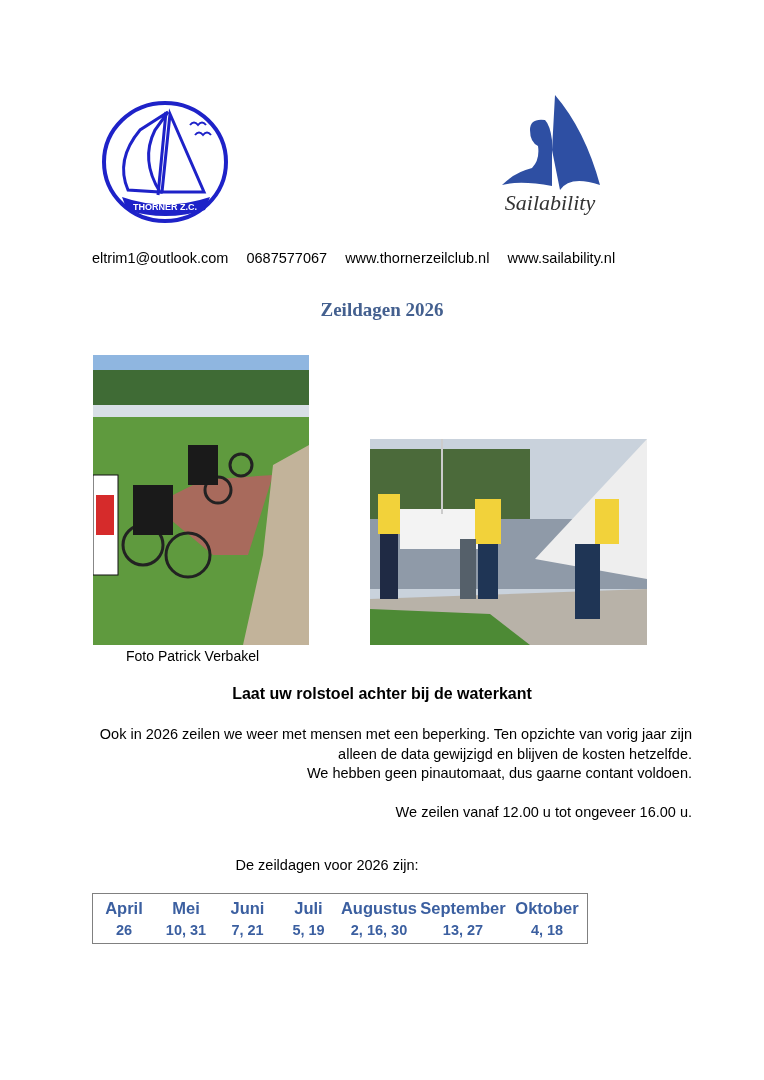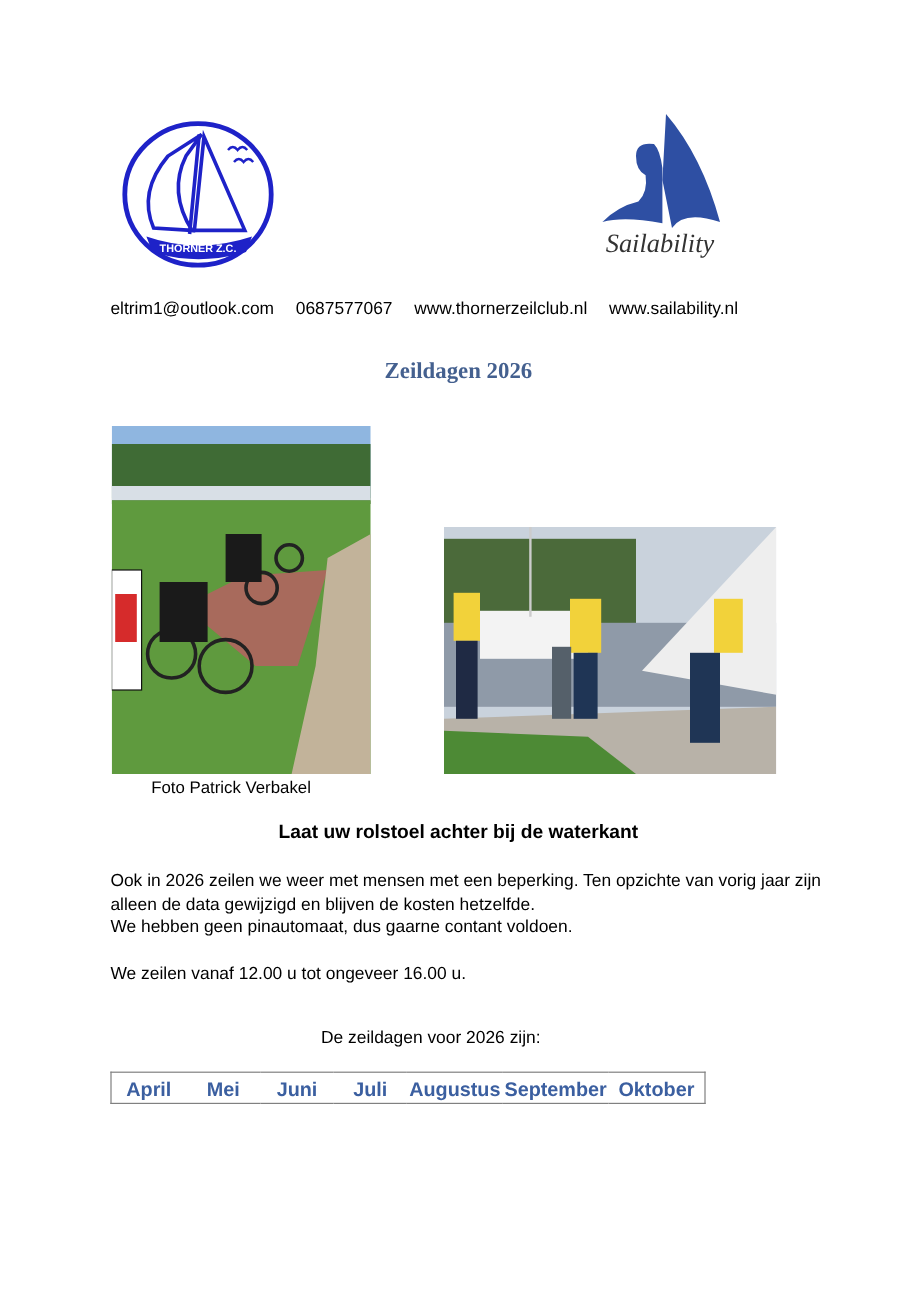--- a/index.html
+++ b/index.html
@@ -11,23 +11,23 @@
   .contact { left: 92px; top: 250px; font-size: 14.5px; white-space: nowrap; }
   .contact span { margin-right: 14px; text-align: right; }
   .title { left: 0; width: 764px; top: 299px; text-align: center;
            font-family: Liberation Serif, serif; font-weight: bold;
            font-size: 19px; color: #44608f; }
   .photo1 { left: 93px; top: 355px; width: 216px; height: 290px; overflow: hidden; }
   .photo2 { left: 370px; top: 439px; width: 277px; height: 206px; overflow: hidden; }
   .caption { left: 126px; top: 648px; font-size: 14px; }
   .subhead { left: 0; width: 764px; top: 685px; text-align: center; font-weight: bold; font-size: 16px; }
   .body-text { left: 92px; top: 725px; width: 600px; font-size: 14.5px; line-height: 19.5px; }
-  .body-text p { margin: 0; }
+  .body-text p { margin: 0; text-align: right; }
   .gap { height: 19.5px; }
-  .intro { left: 0; width: 654px; top: 857px; text-align: center; font-size: 14.5px; padding-left: 32px; }
+  .intro { left: 0; width: 654px; top: 857px; text-align: center; font-size: 14.5px; }
   .dates-table { left: 92px; top: 893px; border: 1.5px solid #808080; border-collapse: collapse; }
   .dates-table td { font-size: 16.5px; color: #3b5fa0; text-align: center; padding: 0; height: 22px; font-weight: bold; }
   .dates-table tr.months td { padding-top: 3px; }
   .dates-table tr.days td { font-size: 14.5px; padding-bottom: 2px; }
 </style>
 </head>
 <body>
 
 <div class="abs logo-thorner">
   <svg width="130" height="125" viewBox="0 0 130 125">
@@ -118,14 +118,23 @@
   <tbody>
       <tr class="months">
     <td style="width:62px">April</td>
     <td style="width:62px">Mei</td>
     <td style="width:61px">Juni</td>
     <td style="width:61px">Juli</td>
     <td style="width:80px">Augustus</td>
     <td style="width:88px">September</td>
     <td style="width:80px">Oktober</td>
   </tr>
+  <tr class="days">
+    <td>26</td>
+    <td>10,  31</td>
+    <td>7,  21</td>
+    <td>5,  19</td>
+    <td>2,  16,  30</td>
+    <td>13,  27</td>
+    <td>4,  18</td>
+  </tr>
 </tbody>
   </table>
 
 </body></html>

